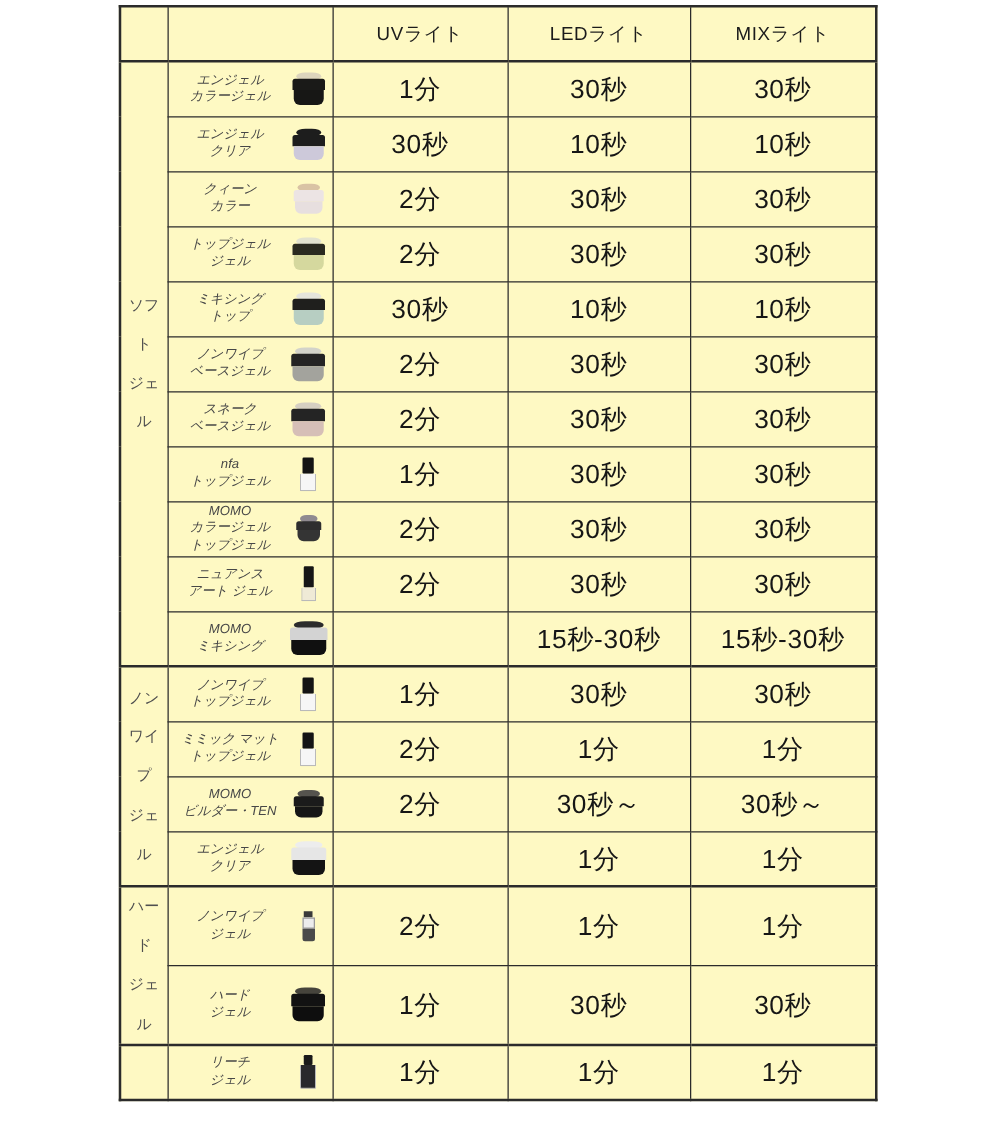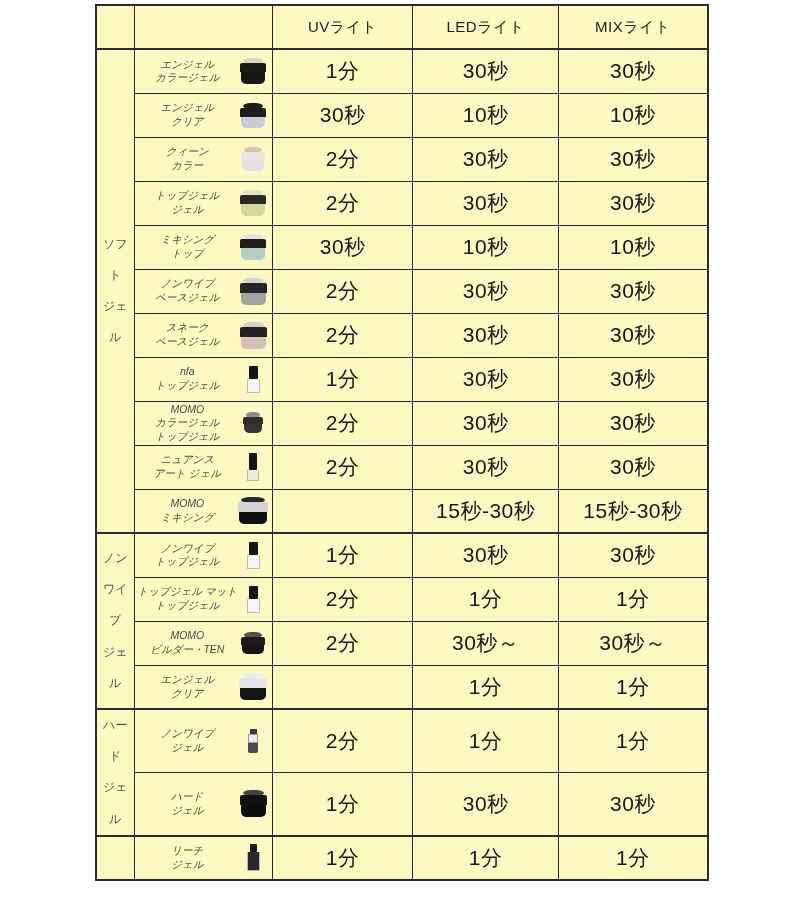--- a/index.html
+++ b/index.html
@@ -310,21 +310,21 @@
             </div>
           </td>
           <td class="time-cell">1分</td>
           <td class="time-cell">30秒</td>
           <td class="time-cell">30秒</td>
         </tr>
         <tr>
           <td class="product-cell">
             <div class="product-inner">
               <div class="p-label">
-                <div>トップジェル マット</div>
+                <div>ミミック マット</div>
                 <div>トップジェル</div>
               </div>
               <div class="p-icon">
                 <div class="icon-bottle">
                   <div class="bottle-cap" style="width: 9px; height: 13px; background: rgb(20, 20, 20);"></div>
                   <div class="bottle-body" style="width: 13px; height: 14px; background: rgb(246, 246, 246); border-right: 1px solid rgb(185, 185, 185); border-bottom: 1px solid rgb(185, 185, 185); border-left: 1px solid rgb(185, 185, 185); border-image: initial; border-top: none; box-sizing: border-box;"></div>
                 </div>
               </div>
             </div>
           </td>

